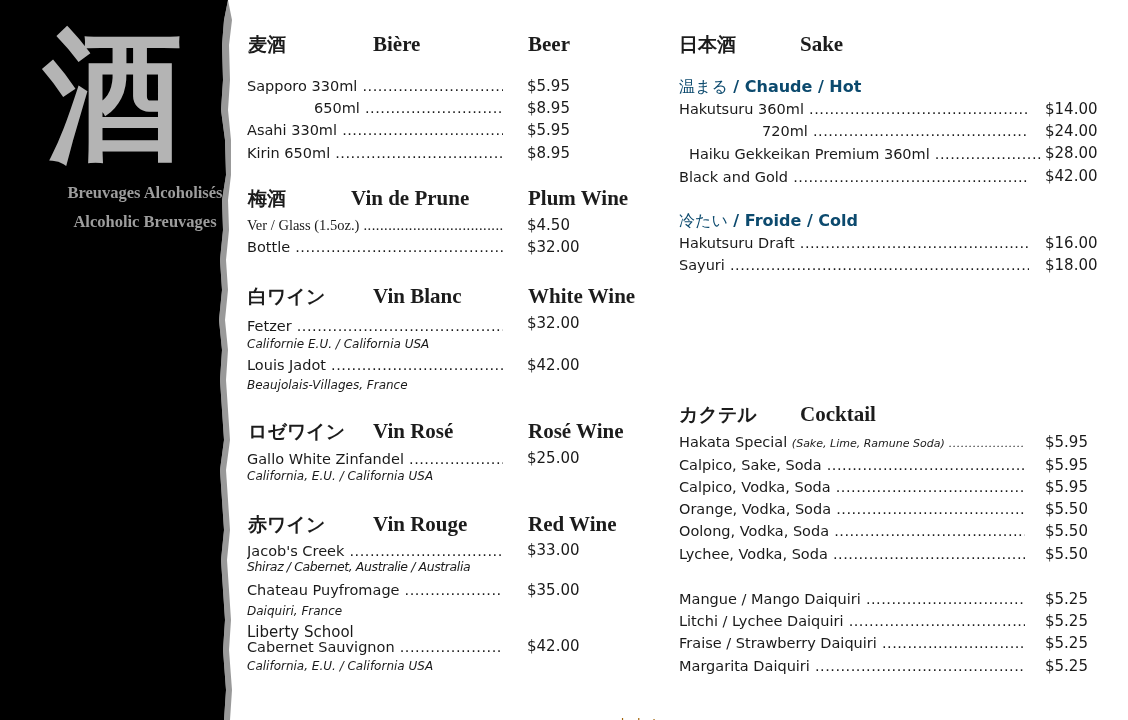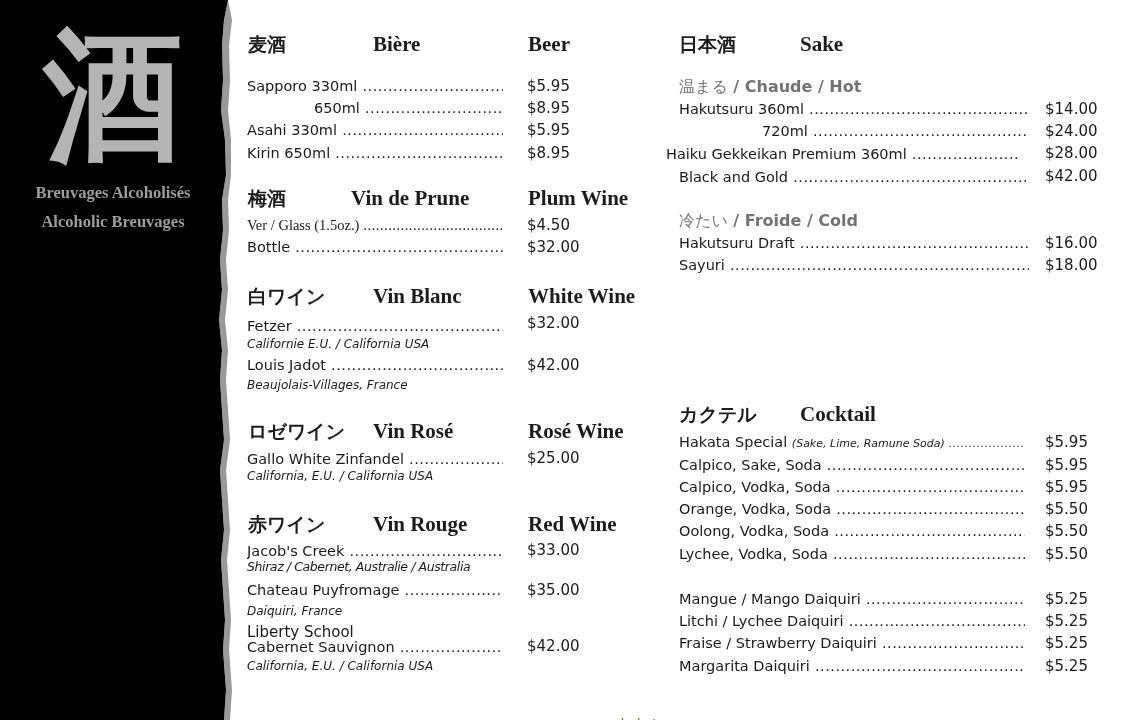--- a/index.html
+++ b/index.html
@@ -1,26 +1,26 @@
 <!DOCTYPE html>
 <html><head>
 <meta charset="utf-8">
 <style>
   html, body { margin:0; padding:0; }
   body { width:1128px; height:720px; position:relative; overflow:hidden; background:#ffffff; color:#1a1a1a; font-family:"Liberation Sans", sans-serif; }
   .black-panel { position:absolute; left:0; top:0; width:232px; height:720px; }
   .black-panel svg { position:absolute; left:0; top:0; }
   .kanji-big { position:absolute; left:38px; top:20px; width:150px; height:150px; font-family:"DejaVu Serif", serif; font-size:140px; line-height:150px; color:#b4b4b4; font-weight:bold; text-align:center; }
-  .panel-title { position:absolute; left:0; width:226px; text-align:center; font-family:"Liberation Serif", serif; font-weight:bold; font-size:16.5px; color:#9d9d9d; }
+  .panel-title { position:absolute; left:0; width:226px; text-align:center; font-family:"Liberation Serif", serif; font-weight:bold; font-size:16.5px; color:#9d9d9d;padding-left:32px; }
   .t1 { top:183px; }
   .t2 { top:212px; }
 
   .sec-head { position:absolute; font-family:"Liberation Serif", serif; font-weight:bold; font-size:21px; color:#1c1c1c; white-space:nowrap; }
   .jp { font-family:"DejaVu Serif", serif; font-weight:bold; font-size:19px; }
-  .sub-head { position:absolute; font-family:"DejaVu Sans", sans-serif; font-weight:bold; font-size:16px; color:#737373; white-space:nowrap; }
+  .sub-head { position:absolute; font-family:"DejaVu Sans", sans-serif; font-weight:bold; font-size:16px; color:#0c4a6e; white-space:nowrap; }
   .sub-head .jp2 { font-weight:normal; }
 
   .item { position:absolute; font-family:"DejaVu Sans", sans-serif; font-size:14.5px; color:#1a1a1a; white-space:nowrap; overflow:hidden; line-height:20px; height:20px; }
   .item .name::after { content:" ..........................................................................................................."; letter-spacing:0.5px; }
   .price { position:absolute; font-family:"DejaVu Sans", sans-serif; font-size:15px; color:#1a1a1a; line-height:20px; white-space:nowrap; }
   .note { position:absolute; font-family:"DejaVu Sans", sans-serif; font-style:italic; font-size:12px; color:#1a1a1a; white-space:nowrap; line-height:16px; }
   .note-small { font-size:11px; font-style:italic; }
   .footer { position:absolute; left:586px; top:716px; font-family:"DejaVu Sans", sans-serif; font-size:13px; color:#a16207; }
 </style>
 </head>
@@ -102,21 +102,21 @@
 <div class="note" style="left:247px;top:658px;">California, E.U. / California USA</div>
 
 <div class="sec-head" style="left:679px;top:32px;"><span class="jp">日本酒</span></div>
 <div class="sec-head" style="left:800px;top:32px;">Sake</div>
 
 <div class="sub-head" style="left:679px;top:77px;"><span class="jp2">温まる</span> <span>/ Chaude / Hot</span></div>
 <div class="item" style="left:679px;top:99px;width:350px;"><span class="name">Hakutsuru 360ml</span></div>
 <div class="price" style="left:1045px;top:99px;">$14.00</div>
 <div class="item" style="left:762px;top:121px;width:267px;"><span class="name">720ml</span></div>
 <div class="price" style="left:1045px;top:121px;">$24.00</div>
-<div class="item" style="left:666px;top:144px;width:354px;text-align:center;"><span class="name">Haiku Gekkeikan Premium 360ml</span></div>
+<div class="item" style="left:689px;top:144px;width:354px;text-align:center;"><span class="name">Haiku Gekkeikan Premium 360ml</span></div>
 <div class="price" style="left:1045px;top:143px;">$28.00</div>
 <div class="item" style="left:679px;top:167px;width:350px;"><span class="name">Black and Gold</span></div>
 <div class="price" style="left:1045px;top:166px;">$42.00</div>
 
 <div class="sub-head" style="left:679px;top:211px;"><span class="jp2">冷たい</span> <span>/ Froide / Cold</span></div>
 <div class="item" style="left:679px;top:233px;width:350px;"><span class="name">Hakutsuru Draft</span></div>
 <div class="price" style="left:1045px;top:233px;">$16.00</div>
 <div class="item" style="left:679px;top:255px;width:350px;"><span class="name">Sayuri</span></div>
 <div class="price" style="left:1045px;top:255px;">$18.00</div>
 

